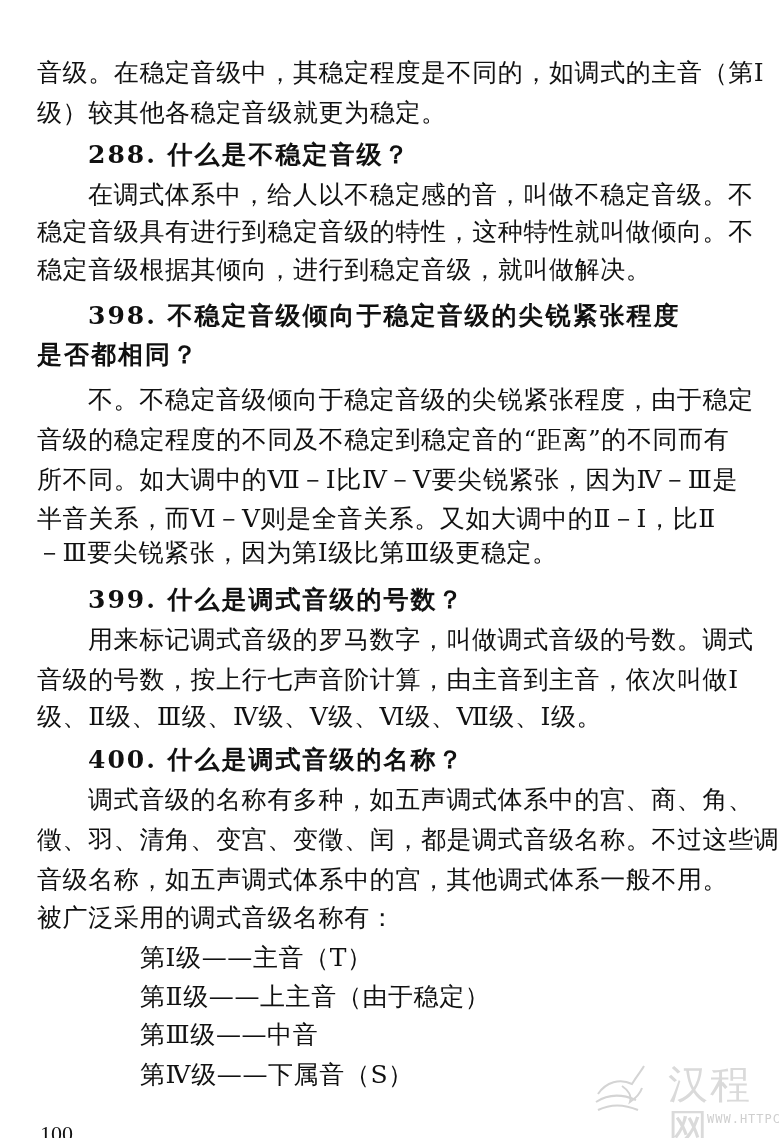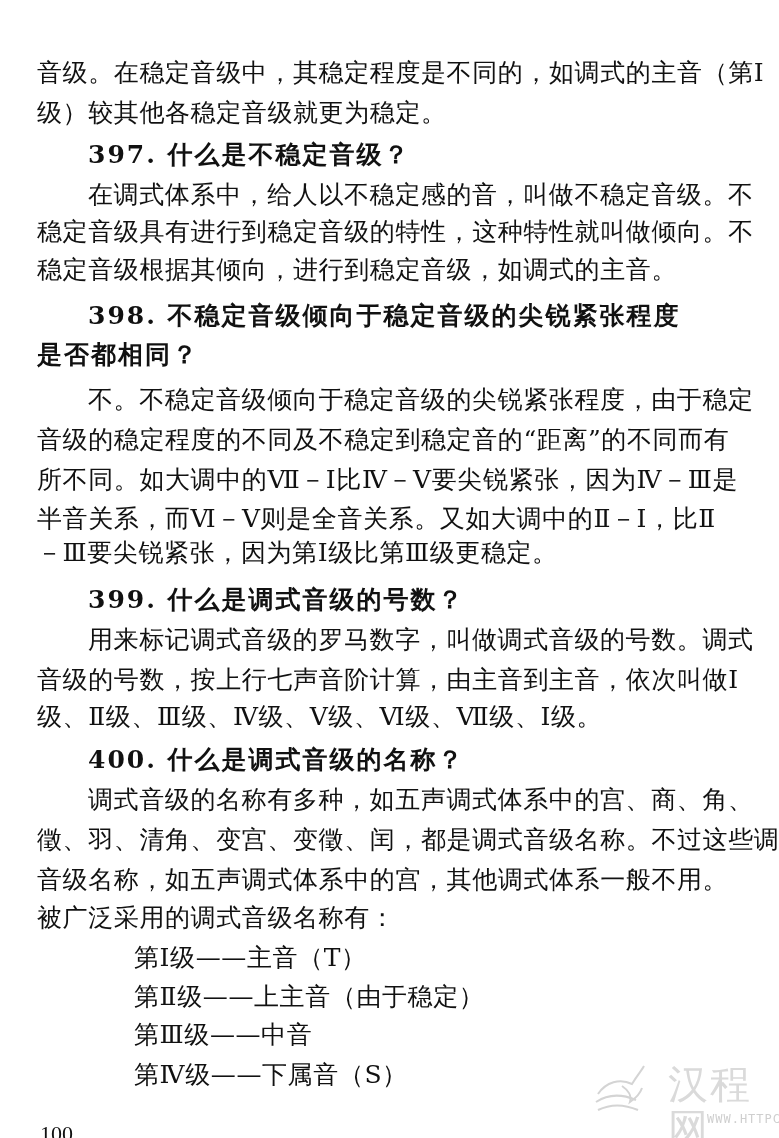--- a/index.html
+++ b/index.html
@@ -8,21 +8,21 @@
       font-family: "DejaVu Serif", "Liberation Serif", serif;
       color: #111111;
     }
     .line {
       position: absolute; left: 37px; white-space: nowrap;
       font-size: 25px; line-height: 30px; letter-spacing: 0.6px;
       text-align: justify;
     }
     .indent { left: 88px; }
     .head { font-size: 25px; letter-spacing: 2px; font-weight: bold; }
-    .list { left: 134px; }
+    .list { left: 140px; }
     .pageno {
       position: absolute; left: 40px; top: 1122px; font-size: 22px; line-height: 24px;
       font-family: "Liberation Serif", serif;
     }
     .wm {
       position: absolute; left: 590px; top: 1060px; width: 189px; height: 70px;
       color: #d6d6d6;
       text-decoration: underline;
     }
     .wm-logo { position: absolute; left: 2px; top: 4px; width: 58px; height: 54px; }
@@ -31,24 +31,24 @@
     .wm-url { position: absolute; left: 82px; top: 52px; font-size: 12px; letter-spacing: 1px;
       font-family: "DejaVu Sans Mono", monospace; color: #cfcfcf; margin-left: 35px; }
   </style>
 </head>
 <body>
 
 <div>
   <div class="line" style="top:58px">音级。在稳定音级中，其稳定程度是不同的，如调式的主音（第Ⅰ</div>
   <div class="line" style="top:98px">级）较其他各稳定音级就更为稳定。</div>
 
-  <div class="line indent head" style="top:140px">397. 什么是不稳定音级？</div>
+  <div class="line indent head" style="top:140px">288. 什么是不稳定音级？</div>
   <div class="line indent" style="top:180px">在调式体系中，给人以不稳定感的音，叫做不稳定音级。不</div>
   <div class="line" style="top:217px">稳定音级具有进行到稳定音级的特性，这种特性就叫做倾向。不</div>
-  <div class="line" style="top:255px">稳定音级根据其倾向，进行到稳定音级，如调式的主音。</div>
+  <div class="line" style="top:255px">稳定音级根据其倾向，进行到稳定音级，就叫做解决。</div>
 
   <div class="line indent head" style="top:301px">398. 不稳定音级倾向于稳定音级的尖锐紧张程度</div>
   <div class="line head" style="top:340px">是否都相同？</div>
   <div class="line indent" style="top:385px">不。不稳定音级倾向于稳定音级的尖锐紧张程度，由于稳定</div>
   <div class="line" style="top:425px">音级的稳定程度的不同及不稳定到稳定音的“距离”的不同而有</div>
   <div class="line" style="top:465px">所不同。如大调中的Ⅶ－Ⅰ比Ⅳ－Ⅴ要尖锐紧张，因为Ⅳ－Ⅲ是</div>
   <div class="line" style="top:504px">半音关系，而Ⅵ－Ⅴ则是全音关系。又如大调中的Ⅱ－Ⅰ，比Ⅱ</div>
   <div class="line" style="top:538px">－Ⅲ要尖锐紧张，因为第Ⅰ级比第Ⅲ级更稳定。</div>
 
   <div class="line indent head" style="top:585px">399. 什么是调式音级的号数？</div>

